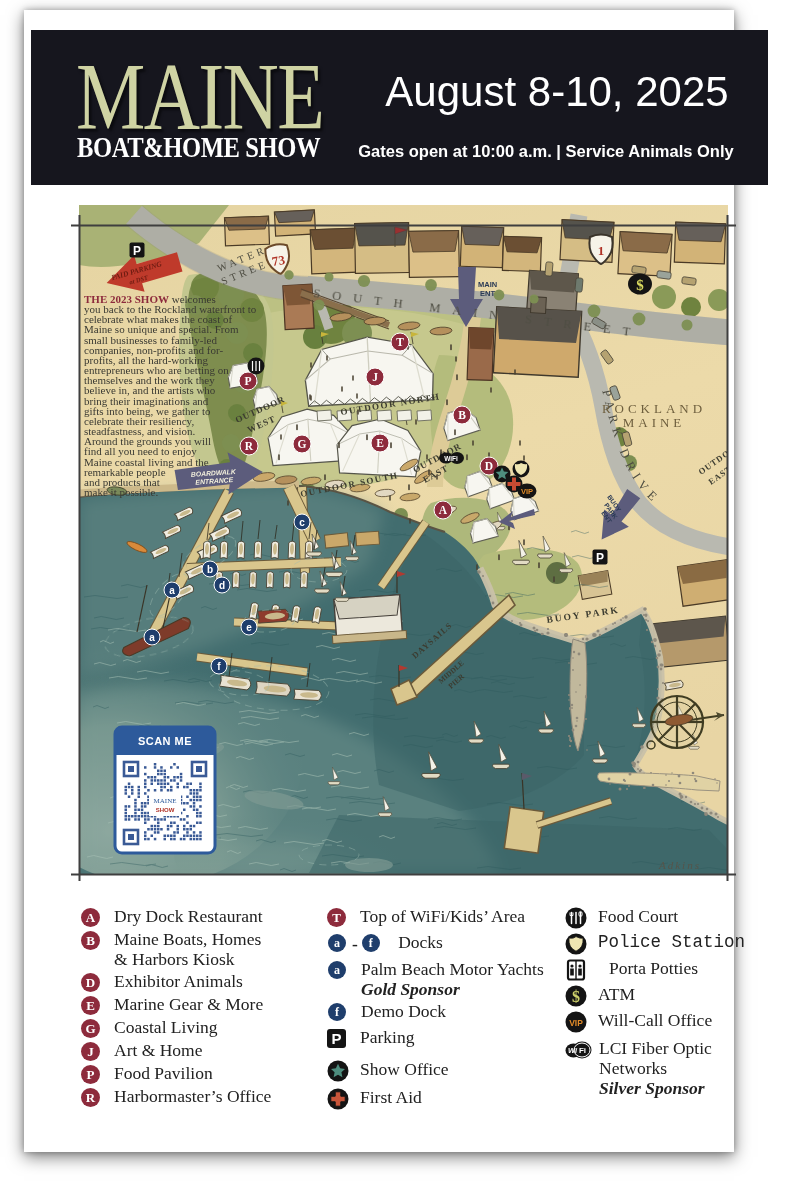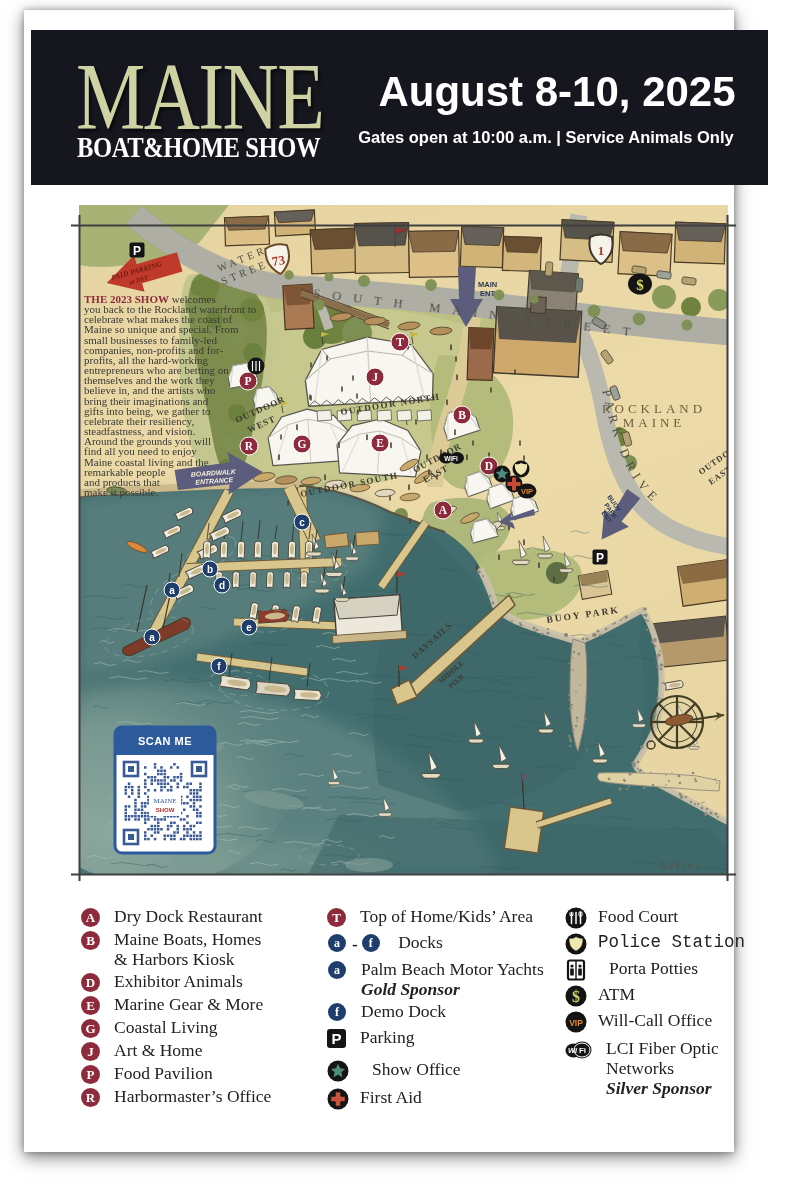--- a/index.html
+++ b/index.html
@@ -5,22 +5,22 @@
   html,body{margin:0;padding:0;background:#ffffff;width:800px;height:1184px;overflow:hidden;}
   #poster{position:absolute;left:24px;top:10px;width:710px;height:1142px;background:#ffffff;
           box-shadow:0 5px 16px rgba(0,0,0,.5), 0 0 6px rgba(0,0,0,.28);}
   #band{position:absolute;left:7px;top:20px;width:737px;height:155px;background:#16161e;}
   #maine{position:absolute;left:45px;top:12px;color:#cfd3a3;font-family:"Liberation Serif",serif;
          font-size:95px;font-weight:400;letter-spacing:-2px;text-shadow:3px 3px 3px rgba(0,0,0,.55);
          transform:scale(0.82,1);transform-origin:0 0;white-space:nowrap;}
   #bhs{position:absolute;left:46px;top:100px;color:#ffffff;font-family:"Liberation Serif",serif;
        font-size:30px;font-weight:700;letter-spacing:-0.5px;transform:scale(0.82,1);transform-origin:0 0;white-space:nowrap;}
   #aug{position:absolute;left:331px;top:38px;width:390px;text-align:center;color:#fff;
-       font-family:"Liberation Sans",sans-serif;font-size:42px;font-weight:700;letter-spacing:0px;}
-  #gates{position:absolute;left:311px;top:98px;width:408px;text-align:center;color:#fff;
+       font-family:"Liberation Sans",sans-serif;font-size:42px;font-weight:400;letter-spacing:0px;}
+  #gates{position:absolute;left:311px;top:112px;width:408px;text-align:center;color:#fff;
        font-family:"Liberation Sans",sans-serif;font-size:16.5px;font-weight:700;}
   #mapwrap{position:absolute;left:47px;top:205px;width:666px;height:666px;}
   
   .leg{position:absolute;font-family:"Liberation Serif",serif;font-size:17.5px;color:#222;}
   .lrow{display:flex;align-items:flex-start;margin-bottom:2px;}
   .mC{width:19px;height:19px;border-radius:50%;background:#8d2b3c;color:#fff;flex:0 0 19px;
       font-family:"Liberation Serif",serif;font-weight:700;font-size:13px;line-height:19px;text-align:center;margin-top:2px;}
   .nC{width:18px;height:18px;border-radius:50%;background:#1f3e6c;color:#fff;flex:0 0 18px;
       font-family:"Liberation Serif",serif;font-weight:700;font-size:12px;line-height:18px;text-align:center;margin-top:2px;}
   .ltxt{margin-left:14px;line-height:20px;}
@@ -1548,21 +1548,21 @@
     <div class="lrow">
         <div class="mC">R</div>
         <div class="ltxt">Harbormaster’s Office</div>
       </div>
   </div>
 
   <div class="leg" id="leg2" style="left:303px;top:896px;width:236px;">
 
     <div class="lrow">
         <div class="mC">T</div>
-        <div class="ltxt">Top of Home/Kids’ Area</div>
+        <div class="ltxt">Top of WiFi/Kids’ Area</div>
       </div>
 
     <div class="lrow" style="margin-top:5px;">
         <div class="nC" style="margin-left:1px;">a</div>
         <b style="margin:2px 4px 0 6px;">-</b>
         <div class="nC">f</div>
         <div class="ltxt">&nbsp;Docks</div>
       </div>
 
     <div class="lrow" style="margin-top:4px;">
@@ -1578,21 +1578,21 @@
     <div class="lrow" style="margin-top:6px;">
         <div style="width:19px;height:19px;border-radius:3px;background:#141414;color:#fff;flex:0 0 19px;font-family:'Liberation Sans',sans-serif;font-weight:700;font-size:15px;line-height:19px;text-align:center;margin-top:2px;">P</div>
         <div class="ltxt">Parking</div>
       </div>
 
     <div class="lrow" style="margin-top:11px;">
         <svg width="22" height="24" viewBox="0 0 22 24" style="flex:0 0 22px;">
           <circle cx="11" cy="12" r="10.5" fill="#141414"></circle>
           <path d="M11 4.8 l2.1 4.5 4.9.6 -3.6 3.4 1 4.9 -4.4-2.5 -4.4 2.5 1-4.9 -3.6-3.4 4.9-.6 Z" fill="#4e8d7e"></path>
         </svg>
-        <div class="ltxt" style="margin-left:23px;">Show Office</div>
+        <div class="ltxt" style="margin-left:11px;">Show Office</div>
       </div>
 
     <div class="lrow" style="margin-top:4px;">
         <svg width="22" height="24" viewBox="0 0 22 24" style="flex:0 0 22px;">
           <circle cx="11" cy="12" r="10.5" fill="#141414"></circle>
           <path d="M8.2 4.8h5.6v4.4h4.4v5.6h-4.4v4.4H8.2v-4.4H3.8V9.2h4.4Z" fill="#c8553a" stroke="#141414" stroke-width="1"></path>
         </svg>
         <div class="ltxt" style="margin-left:11px;">First Aid</div>
       </div>
   </div>
@@ -1652,16 +1652,16 @@
       </div>
 
     <div class="lrow" style="margin-top:4px;">
         <svg width="27" height="24" viewBox="0 0 27 24" style="flex:0 0 27px;">
           <ellipse cx="8.5" cy="12.5" rx="8" ry="7" fill="#141414"></ellipse>
           <ellipse cx="17" cy="12" rx="9.5" ry="8.5" fill="#141414"></ellipse>
           <ellipse cx="17" cy="12" rx="8" ry="7" fill="none" stroke="#fff" stroke-width="1"></ellipse>
           <text x="7.5" y="15" text-anchor="middle" font-family="Liberation Sans,sans-serif" font-size="7.5" font-weight="700" font-style="italic" fill="#fff">Wi</text>
           <text x="17.5" y="15" text-anchor="middle" font-family="Liberation Sans,sans-serif" font-size="8" font-weight="700" fill="#fff">Fi</text>
         </svg>
-        <div class="ltxt" style="">LCI Fiber Optic<br>Networks<br><b><i>Silver Sponsor</i></b></div>
+        <div class="ltxt" style="margin-left:7px;">LCI Fiber Optic<br>Networks<br><b><i>Silver Sponsor</i></b></div>
       </div>
   </div>
 </div>
 
 </body></html>

